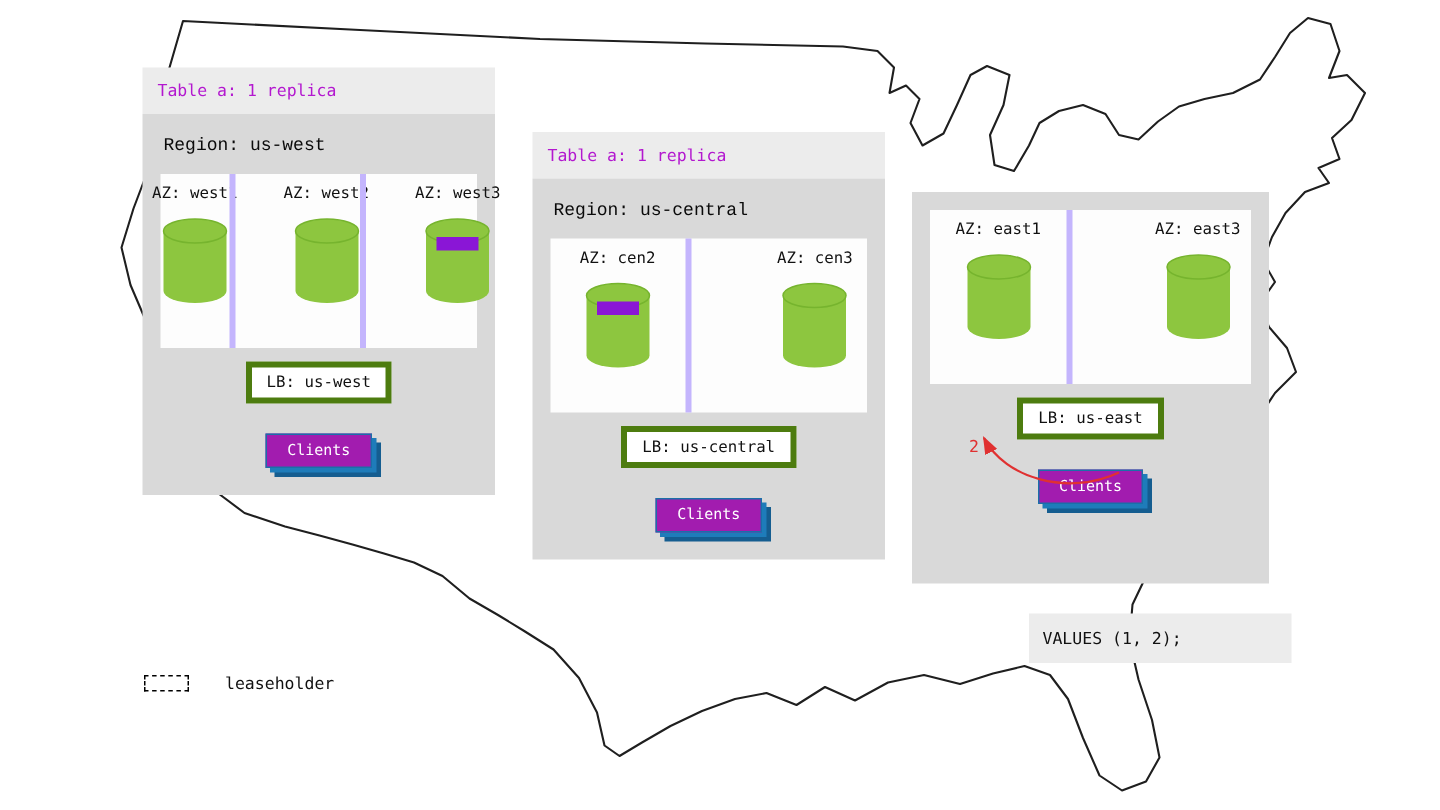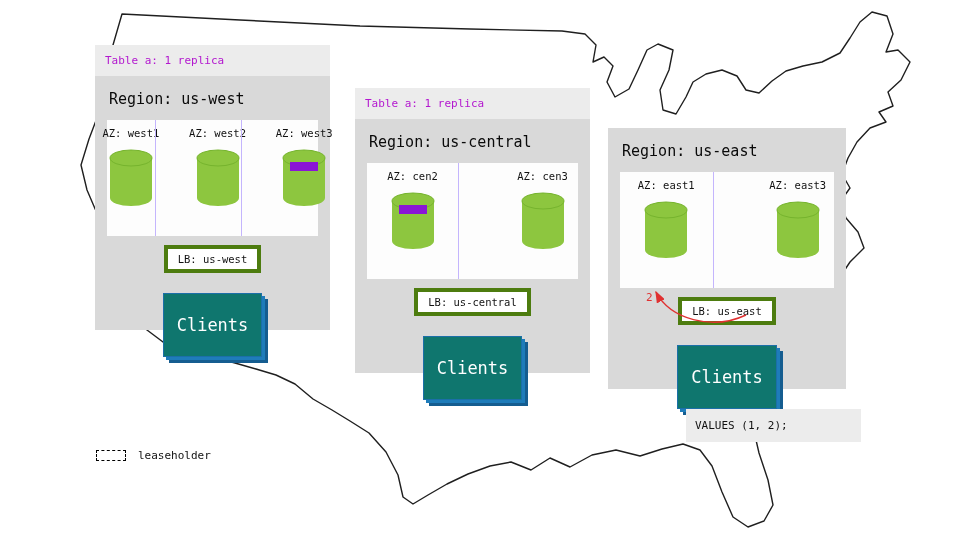--- a/index.html
+++ b/index.html
@@ -6,40 +6,40 @@
   .stage{position:relative;width:960px;height:540px;overflow:hidden;background:#fff;
          font-family:"DejaVu Sans Mono","Liberation Mono",monospace;border-radius:10px;}
   .map-svg{position:absolute;left:0;top:0;z-index:0;}
   .panel{position:absolute;z-index:1;}
   .p-west{left:95px;top:45px;width:235px;height:285px;}
   .p-central{left:355px;top:88px;width:235px;height:285px;}
   .p-east{left:608px;top:128px;width:238px;height:292px;}
   .panel-title{height:31px;display:flex;align-items:center;padding:0 10px;background:#ececec;
                color:#b318cf;font-size:11px;white-space:nowrap;}
   .panel-body{box-sizing:border-box;height:calc(100% - 31px);background:#d9d9d9;padding:12px 12px 0;}
-  .region-label{font-size:15px;color:#0a0a0a;margin:2px 0 12px 2px;white-space:nowrap;}
+  .region-label{font-size:12px;color:#0a0a0a;margin:2px 0 12px 2px;white-space:nowrap;font-family:Liberation Mono, monospace;}
   .az-box{background:#fdfdfd;display:flex;height:116px;}
   .az-col{flex:1;display:flex;flex-direction:column;align-items:center;padding-top:7px;min-width:0;margin-left:10px;}
-  .az-col + .az-col{border-left:1px solid #c4b5fd;padding-left:48px;}
+  .az-col + .az-col{border-left:4px solid #c4b5fd;padding-left:48px;}
   .az-label{font-size:10.5px;color:#111;margin-bottom:10px;white-space:nowrap;}
   .cyl{position:relative;width:44px;height:58px;}
   .cyl svg{display:block;}
   .replica-bar{position:absolute;left:8px;top:13px;width:28px;height:9px;background:#8a16d6;}
   .lease-bar{position:absolute;left:6px;top:11px;width:31px;height:12px;background:#8a16d6;
              border:1.5px dashed #000;box-sizing:border-box;}
   .lb-box{width:max-content;margin:9px auto 0;background:#fff;border:4px solid #4d7c0f;
           padding:4px 10px;font-size:10.5px;color:#111;white-space:nowrap;}
-  .clients-btn{width:max-content;margin:20px auto 0;background:#0f766e;border:1px solid #1b6fa8;
-               color:#fff;padding:21px 13px;font-size:17px;
+  .clients-btn{width:max-content;margin:20px auto 0;background:#a21caf;border:1px solid #1b6fa8;
+               color:#fff;padding:5px 13px;font-size:10px;
                box-shadow:3px 3px 0 #1e7cba,6px 6px 0 #155d90;}
   .arrow-overlay{position:absolute;left:0;top:0;z-index:3;pointer-events:none;}
   .step-label{position:absolute;left:646px;top:291px;z-index:3;color:#e03131;font-size:11px;}
   .insert-note{position:absolute;left:686px;top:409px;width:157px;z-index:2;background:#ececec;
                padding:8px 9px;font-size:11px;line-height:1.55;color:#111;}
-  .legend{position:absolute;left:96px;top:449px;z-index:1;display:flex;align-items:center;gap:12px;}
+  .legend{position:absolute;left:96px;top:449px;z-index:1;display:flex;align-items:center;gap:24px;}
   .legend-swatch{width:30px;height:11px;background:#fff;border:1.5px dashed #000;box-sizing:border-box;}
   .legend-label{font-size:11px;color:#111;}
 </style>
 </head>
 <body>
 
 <div class="stage">
 
   <svg class="map-svg" width="960" height="540">
     <path d="M 122 14 L 240 20 L 360 26 L 470 29 L 562 31
@@ -129,21 +129,20 @@
           </div>
         </div>
       </div>
       <div class="lb-box">LB: us-central</div>
       <div class="clients-btn">Clients</div>
     </div>
   </div>
 
   <div class="panel p-east">
     <div class="panel-body">
-      <div class="region-label">Region: us-east</div>
       <div class="az-box">
         <div class="az-col">
           <div class="az-label">AZ: east1</div>
           <div class="cyl">
             <svg viewBox="0 0 44 58" width="44" height="58">
               <path d="M1 9 L1 49 A21 8 0 0 0 43 49 L43 9 Z" fill="#8dc63f"></path>
               <ellipse cx="22" cy="9" rx="21" ry="8" stroke="#76b42e" stroke-width="1" fill="#8dc63f"></ellipse>
             </svg>
 
           </div>

